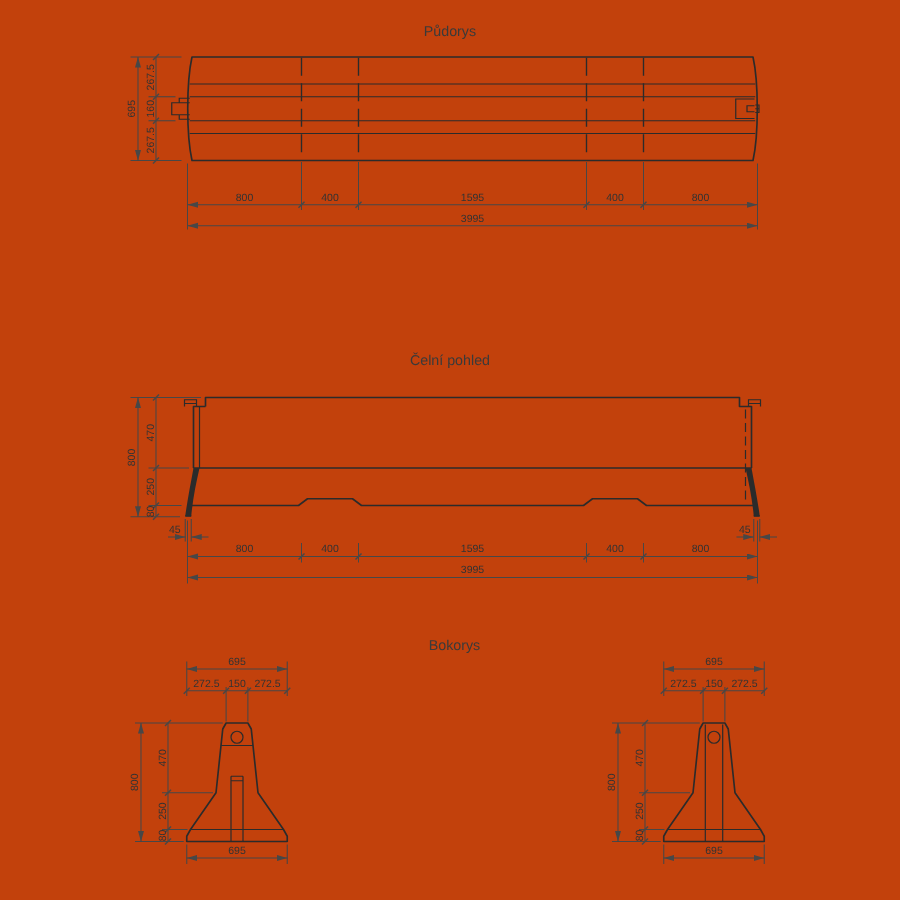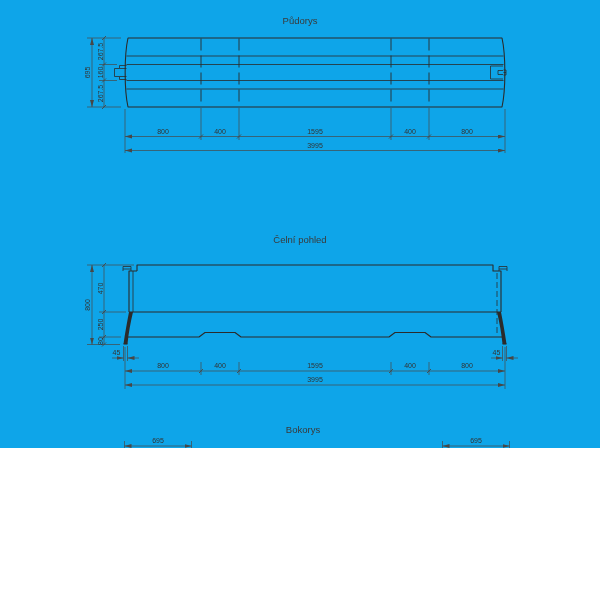--- a/index.html
+++ b/index.html
@@ -1,16 +1,16 @@
 <!DOCTYPE html>
 <html><head>
 <meta charset="utf-8">
 <style>
   html,body{margin:0;padding:0;background:#fff;}
-  .page{width:600px;height:448px;background:#0ea5e9;position:relative;overflow:hidden;}
+  .page{width:600px;height:600px;background:#c2410c;position:relative;overflow:hidden;}
   svg{display:block;}
   .s1{fill:none;stroke:#2b2b2b;stroke-width:1.1;stroke-linejoin:round;}
   .s2{fill:none;stroke:#2b2b2b;stroke-width:0.8;}
   .dash{fill:none;stroke:#2b2b2b;stroke-width:0.9;stroke-dasharray:12 5;}
   .hid{fill:none;stroke:#2b2b2b;stroke-width:0.8;stroke-dasharray:6 3;}
   .dim{fill:none;stroke:#474747;stroke-width:0.7;}
   .tk{stroke:#474747;stroke-width:0.9;}
   .wedge{fill:#2b2b2b;stroke:none;}
   text{font-family:"Liberation Sans",sans-serif;font-size:7px;fill:#333;text-anchor:middle;}
   .title{font-size:9.5px;fill:#3a3a3a;}

